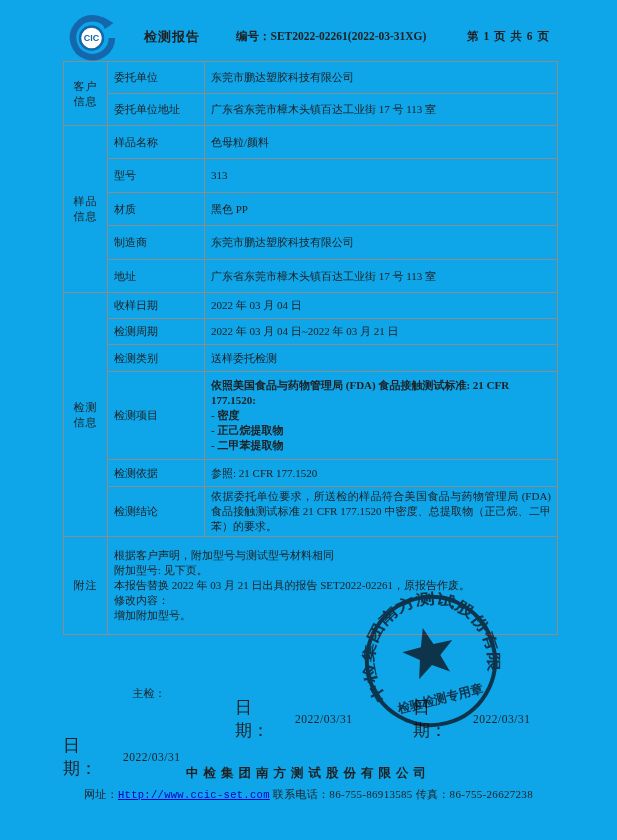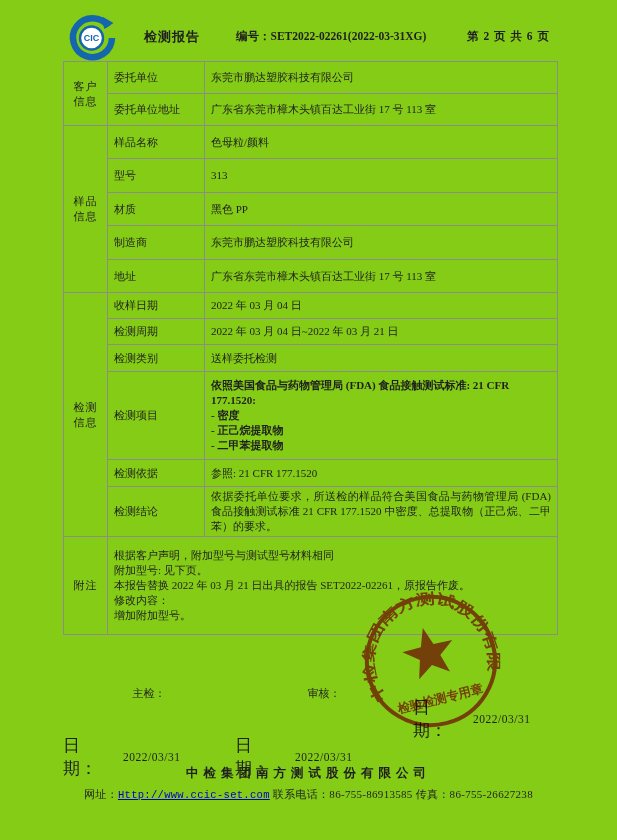--- a/index.html
+++ b/index.html
@@ -1,19 +1,19 @@
 <!DOCTYPE html>
 <html><head>
 <meta charset="utf-8">
 <style>
   * { margin:0; padding:0; box-sizing:border-box; }
   html,body { background:#ffffff; }
   .page {
     position:relative; width:617px; height:840px; margin:0 auto;
-    background:#84cc16; overflow:hidden;
+    background:#0ea5e9; overflow:hidden;
     font-family:"Liberation Serif","DejaVu Serif",serif;
     color:#1f1f1f; font-size:11px;
   }
   
   .hdr-logo { position:absolute; left:63px; top:13px; width:55px; height:50px; }
   .hdr-title { position:absolute; left:144px; top:28px; font-weight:bold; font-size:13px; letter-spacing:1px; }
   .hdr-no { position:absolute; left:236px; top:29px; font-weight:bold; font-size:11.5px; }
   .hdr-page { position:absolute; left:467px; top:29px; font-weight:bold; font-size:11.5px; letter-spacing:1px; }
   
   table.report {
@@ -65,21 +65,21 @@
   <svg class="hdr-logo" viewBox="0 0 55 50">
 
     <path d="M 45.5 13.5 A 19.5 19.5 0 1 0 49 25" fill="none" stroke="#1467ad" stroke-width="6.5"></path>
     <path d="M 40 4 L 50.5 10 L 41 16 Z" fill="#1467ad"></path>
 
     <circle cx="28.5" cy="25" r="11.5" fill="#ffffff" stroke="#1467ad" stroke-width="2.4"></circle>
     <text x="28.5" y="28.4" text-anchor="middle" font-size="9" font-weight="bold" font-family="Liberation Sans, sans-serif" fill="#1467ad">CIC</text>
   </svg>
   <div class="hdr-title">检测报告</div>
   <div class="hdr-no"><span>编号：</span><span>SET2022-02261(2022-03-31XG)</span></div>
-  <div class="hdr-page">第 2 页 共 6 页</div>
+  <div class="hdr-page">第 1 页 共 6 页</div>
 
   <table class="report">
     <colgroup>
         <col style="width:44px">
         <col style="width:97px">
         <col style="width:353px">
       </colgroup>
 
     <tbody>
         <tr class="h32">
@@ -170,32 +170,20 @@
             <path d="M50,14 C58,8 66,14 61,21 C56,28 48,27 53,31 C60,35 72,26 78,22 C83,19 82,26 88,24"></path>
           </g>
         </svg>
       </div>
       <div class="date-line">
         <span class="date-lab">日期：</span>
         <span class="date-val">2022/03/31</span>
       </div>
     </div>
     <div class="sig-col c2">
-      <div class="sig-line">
-        <span class="sig-role">审核：</span>
-        <svg class="sig-svg" width="100" height="38" viewBox="0 0 100 38" aria-label="向文东">
-          <g fill="none" stroke="#2a2a2a" stroke-width="1.4" stroke-linecap="round">
-            <path d="M22,14 C20,8 28,6 27,11 C26,16 21,17 25,17"></path>
-            <path d="M31,4 C33,12 28,24 23,29"></path>
-            <path d="M40,15 C46,11 53,13 49,17 C45,21 41,19 46,15"></path>
-            <path d="M60,12 C56,18 63,22 68,15"></path>
-            <path d="M63,7 C65,14 63,22 60,27 C59,30 56,29 58,26"></path>
-          </g>
-        </svg>
-      </div>
       <div class="date-line">
         <span class="date-lab">日期：</span>
         <span class="date-val">2022/03/31</span>
       </div>
     </div>
     <div class="sig-col c3">
       <div class="date-line">
         <span class="date-lab">日期：</span>
         <span class="date-val">2022/03/31</span>
       </div>

